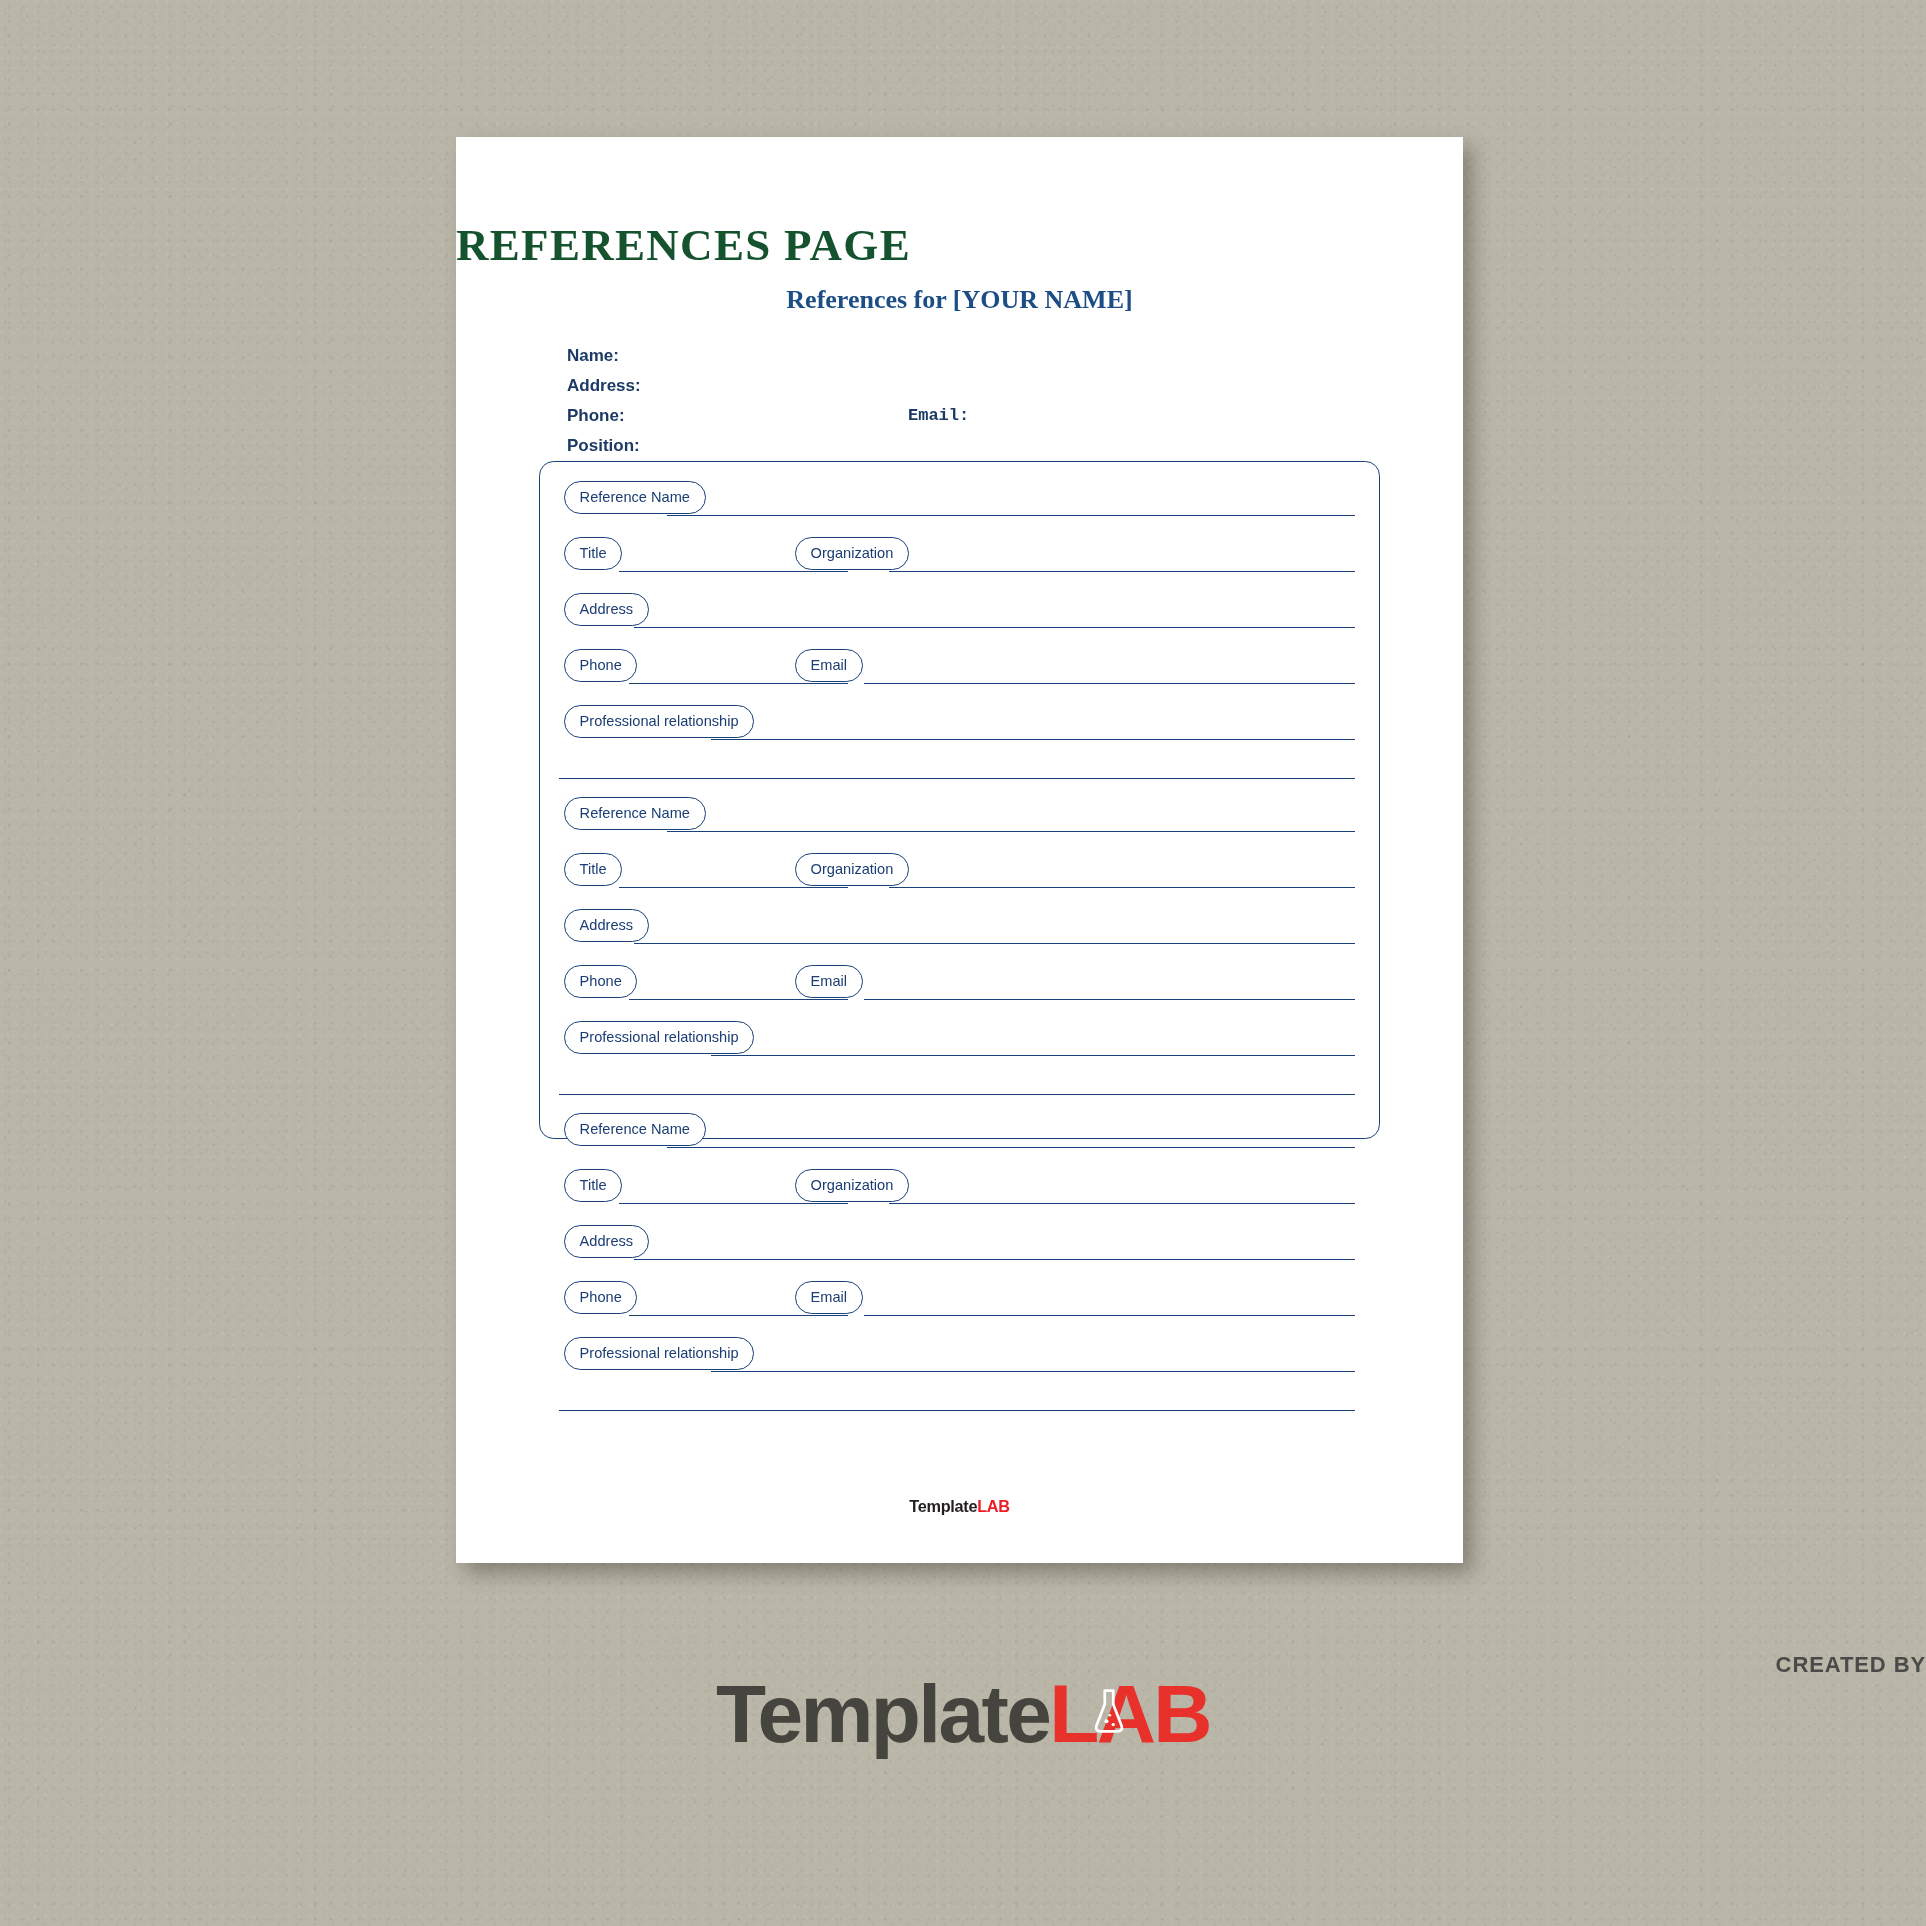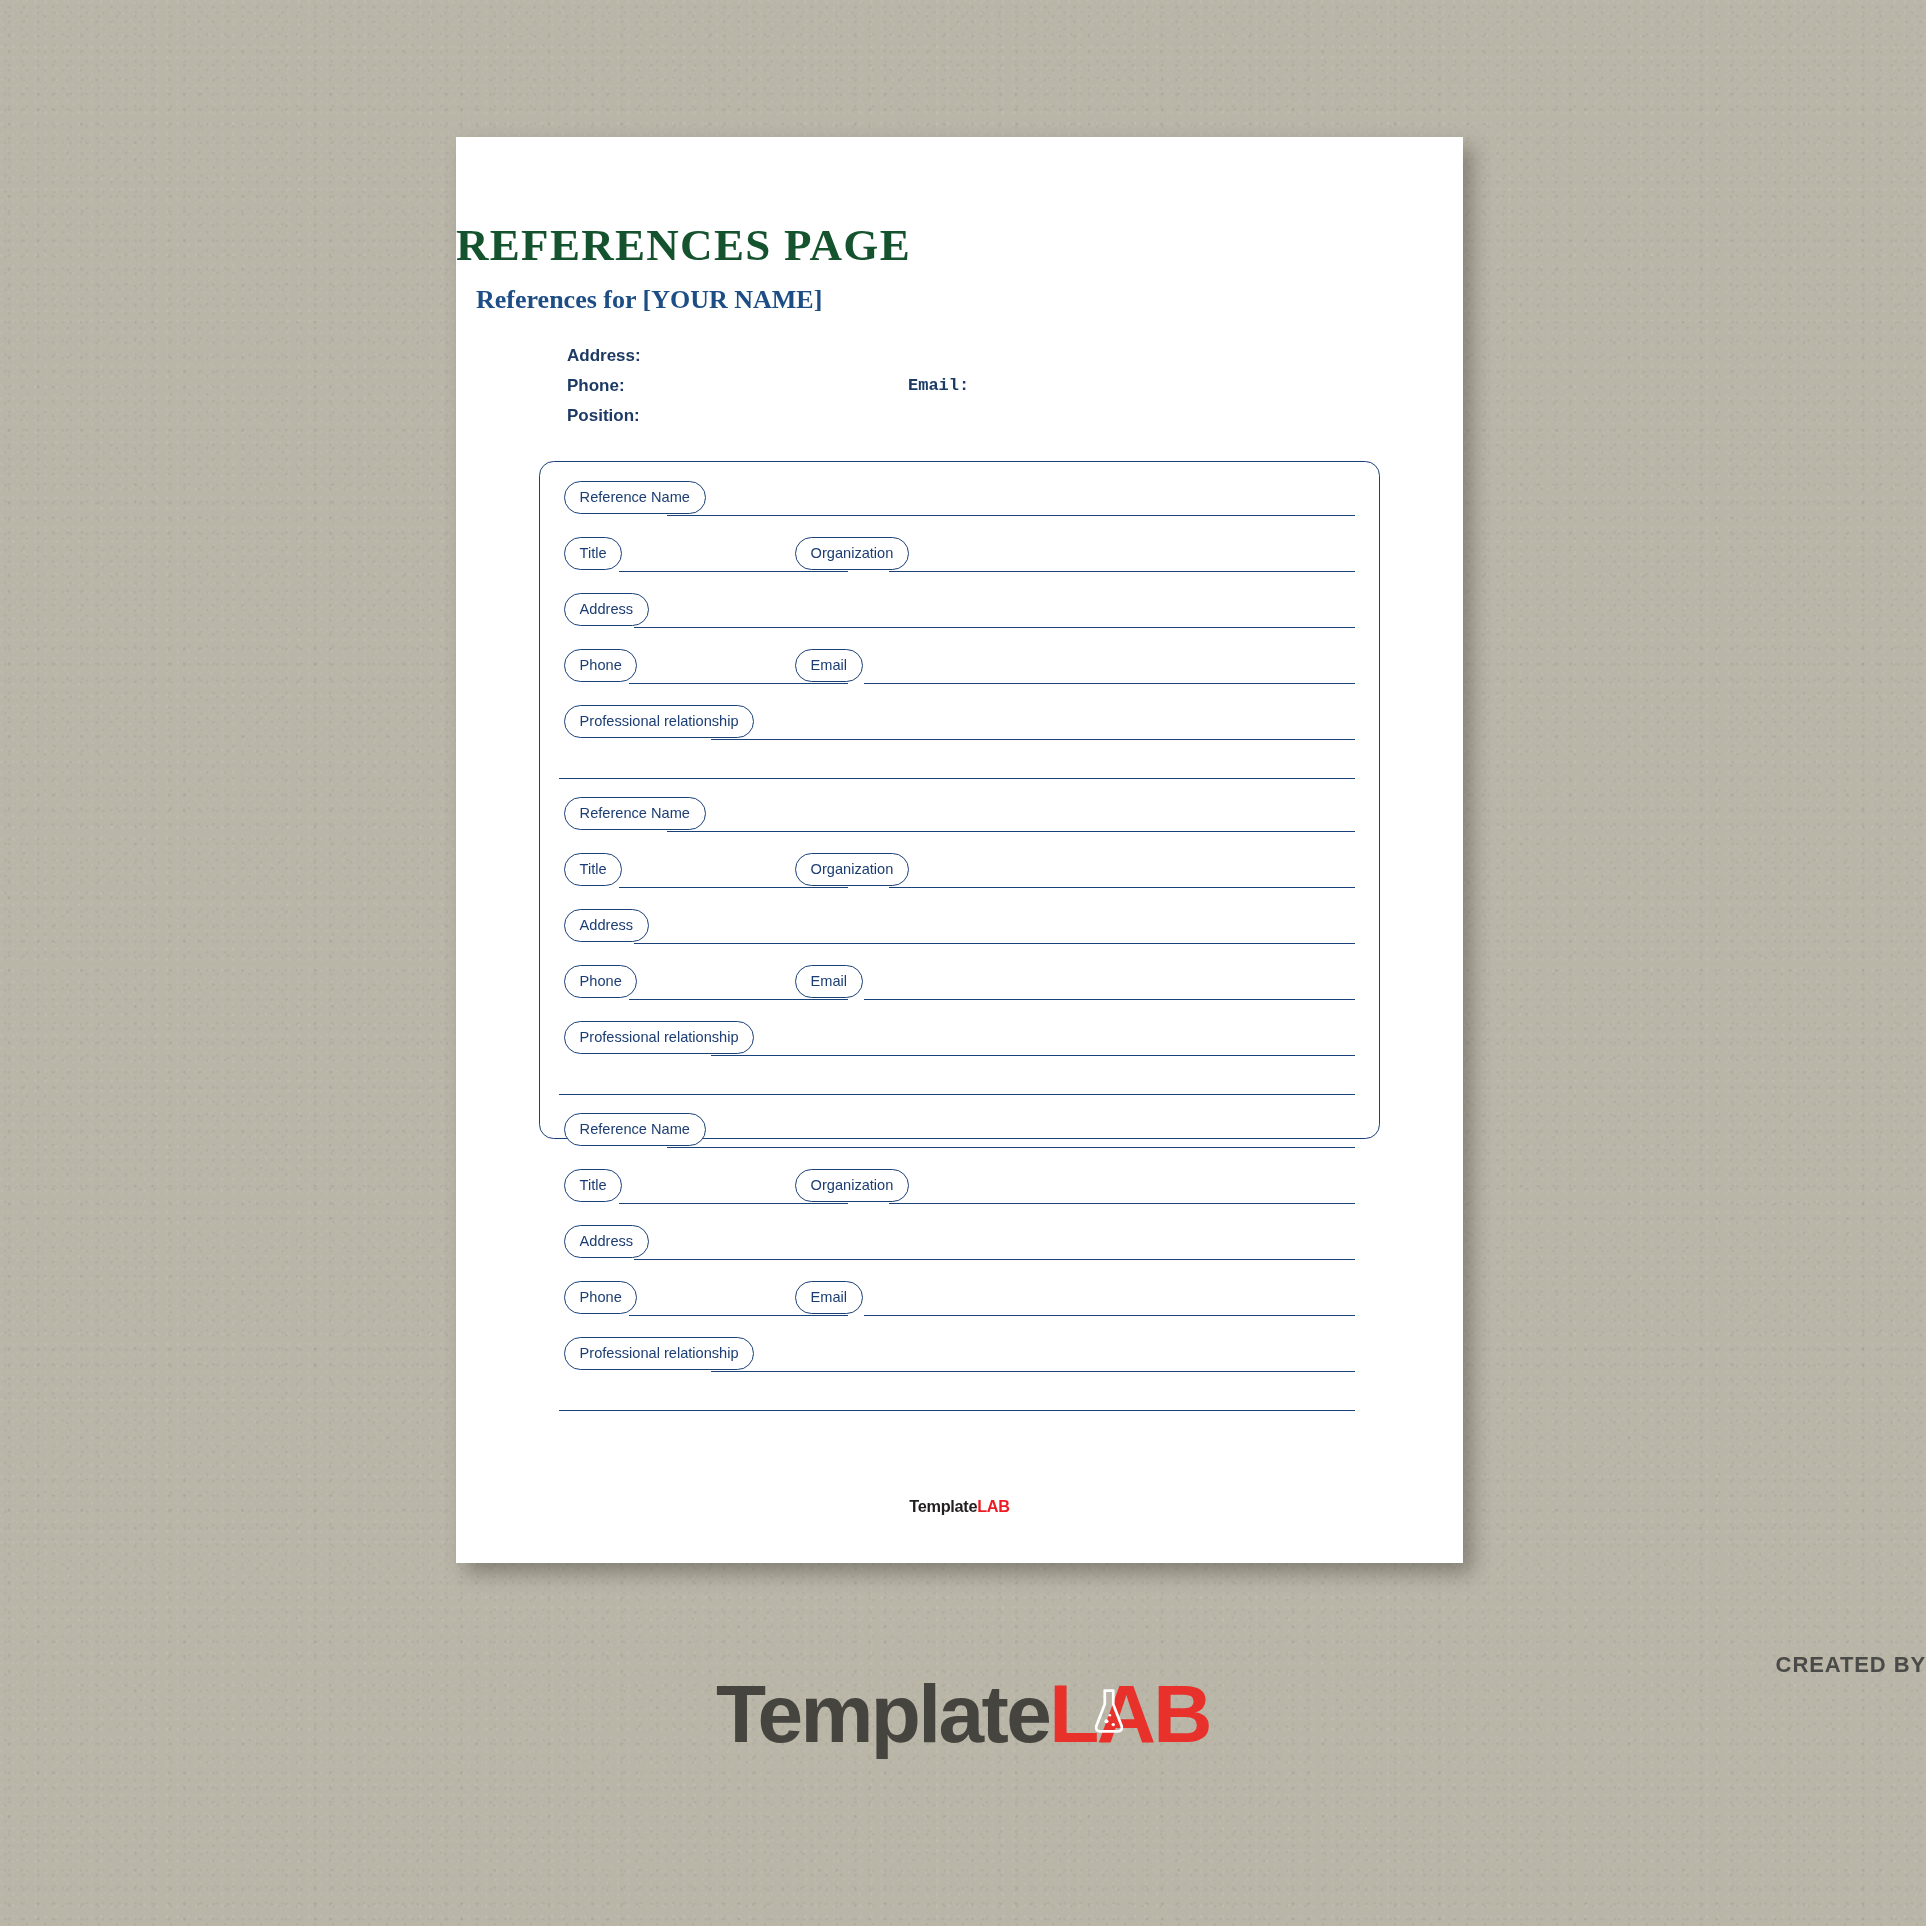--- a/index.html
+++ b/index.html
@@ -51,23 +51,22 @@
     color: #14532d;
     text-align: left;
     margin-top: 82px;
   }
 
   .doc-subtitle {
     font-family: "Liberation Serif", serif;
     font-weight: bold;
     font-size: 26px;
     color: #1d4d85;
-    text-align: left;
+    text-align: center;
     margin-top: 13.7px;
-    padding-left: 20px;
   }
 
   
   .applicant {
     margin-top: 26px;
     padding-left: 111px;
     color: #1c3a63;
     font-size: 17px;
     font-weight: bold;
     line-height: 30px;
@@ -173,20 +172,23 @@
 
 <div class="desk"></div>
 
 <div class="page">
 
   <div class="doc-title">REFERENCES PAGE</div>
   <div class="doc-subtitle">References for [YOUR NAME]</div>
 
   <div class="applicant">
     <div class="row">
+      <span>Name:</span>
+    </div>
+    <div class="row">
       <span>Address:</span>
     </div>
     <div class="row">
       <span>Phone:</span>
       <span class="email-label">Email:</span>
     </div>
     <div class="row">
       <span>Position:</span>
     </div>
   </div>

